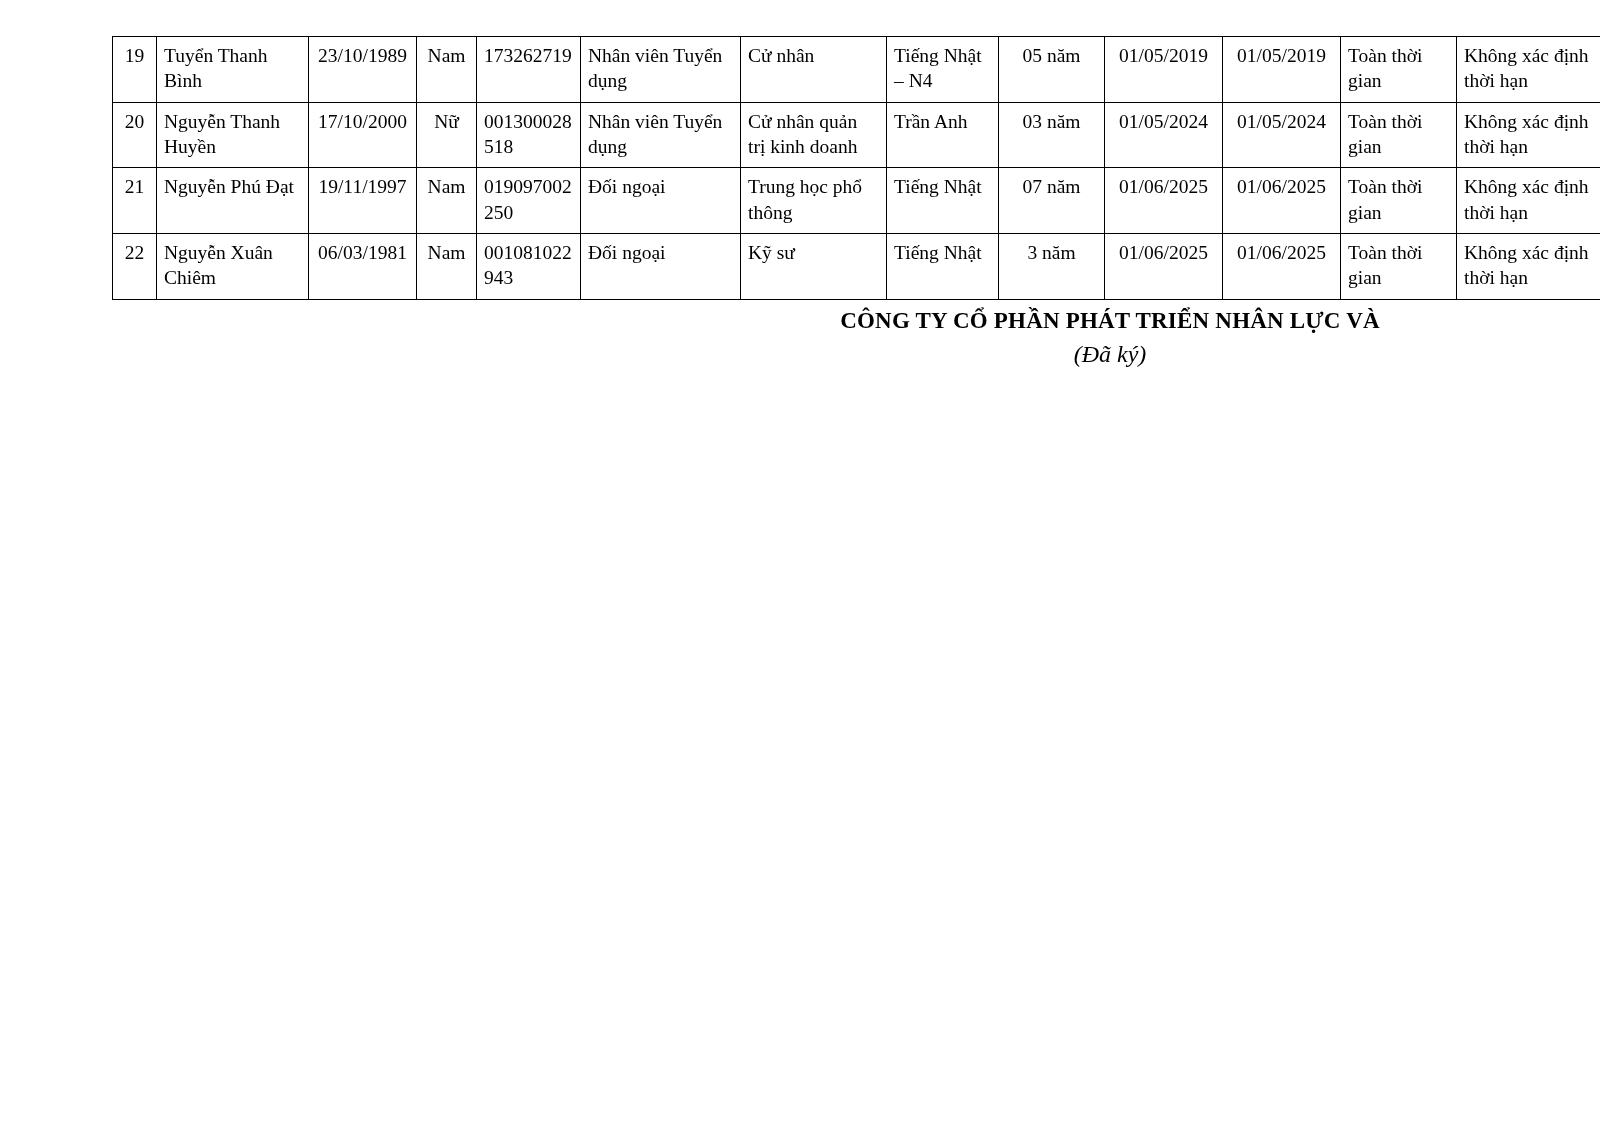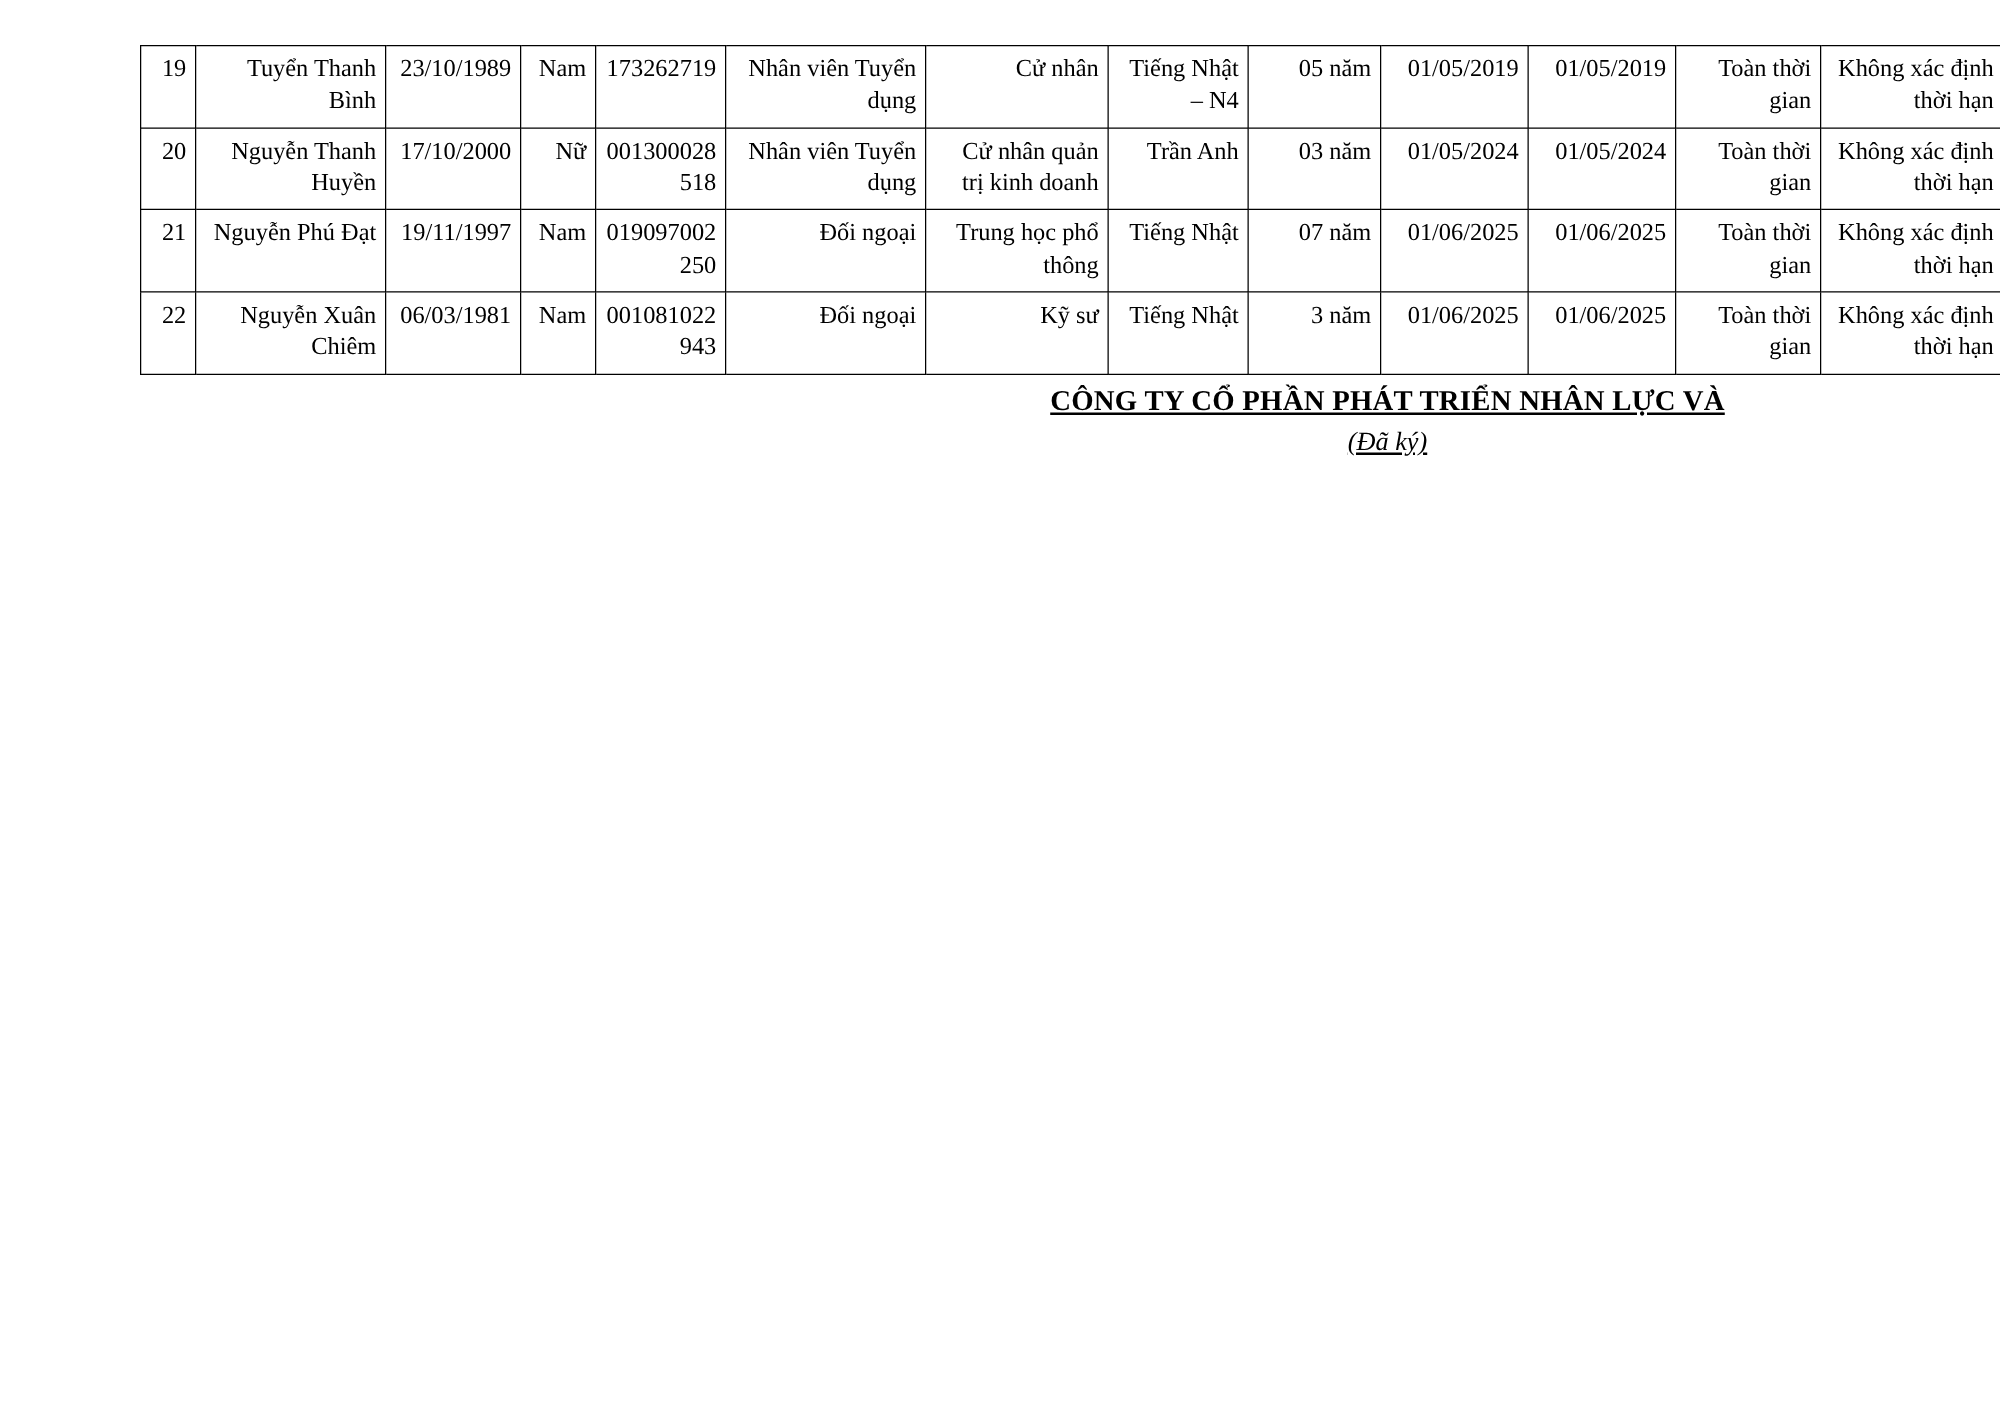--- a/index.html
+++ b/index.html
@@ -38,21 +38,20 @@
   }
 
   table.roster td {
     border: 1.6px solid #000000;
     padding: 6px 7px 8px 7px;
     font-size: 19.5px;
     line-height: 1.30;
     vertical-align: top;
     word-wrap: break-word;
     overflow-wrap: break-word;
-    text-align: right;
   }
 
   
   col.c-stt      { width: 44px; }
   col.c-name     { width: 152px; }
   col.c-dob      { width: 108px; }
   col.c-sex      { width: 60px; }
   col.c-id       { width: 104px; }
   col.c-pos      { width: 160px; }
   col.c-edu      { width: 146px; }
@@ -65,36 +64,35 @@
 
   .cell-center { text-align: center; }
   .cell-left   { text-align: left; }
 
   .signature-block {
     position: absolute;
     left: 760px;
     top: 306px;
     width: 700px;
     text-align: center;
-    text-decoration: underline;
   }
   .sig-company {
     font-size: 23px;
     font-weight: bold;
     line-height: 1.28;
     letter-spacing: 0.2px;
   }
   .sig-title {
     font-size: 21px;
     font-weight: bold;
     margin-top: 4px;
     letter-spacing: 0.2px;
   }
   .sig-signed {
-    font-size: 21px;
+    font-size: 24px;
     font-style: italic;
     margin-top: 6px;
   }
 </style>
 </head>
 <body>
 
 <div class="page">
 
   <div class="table-wrap">

